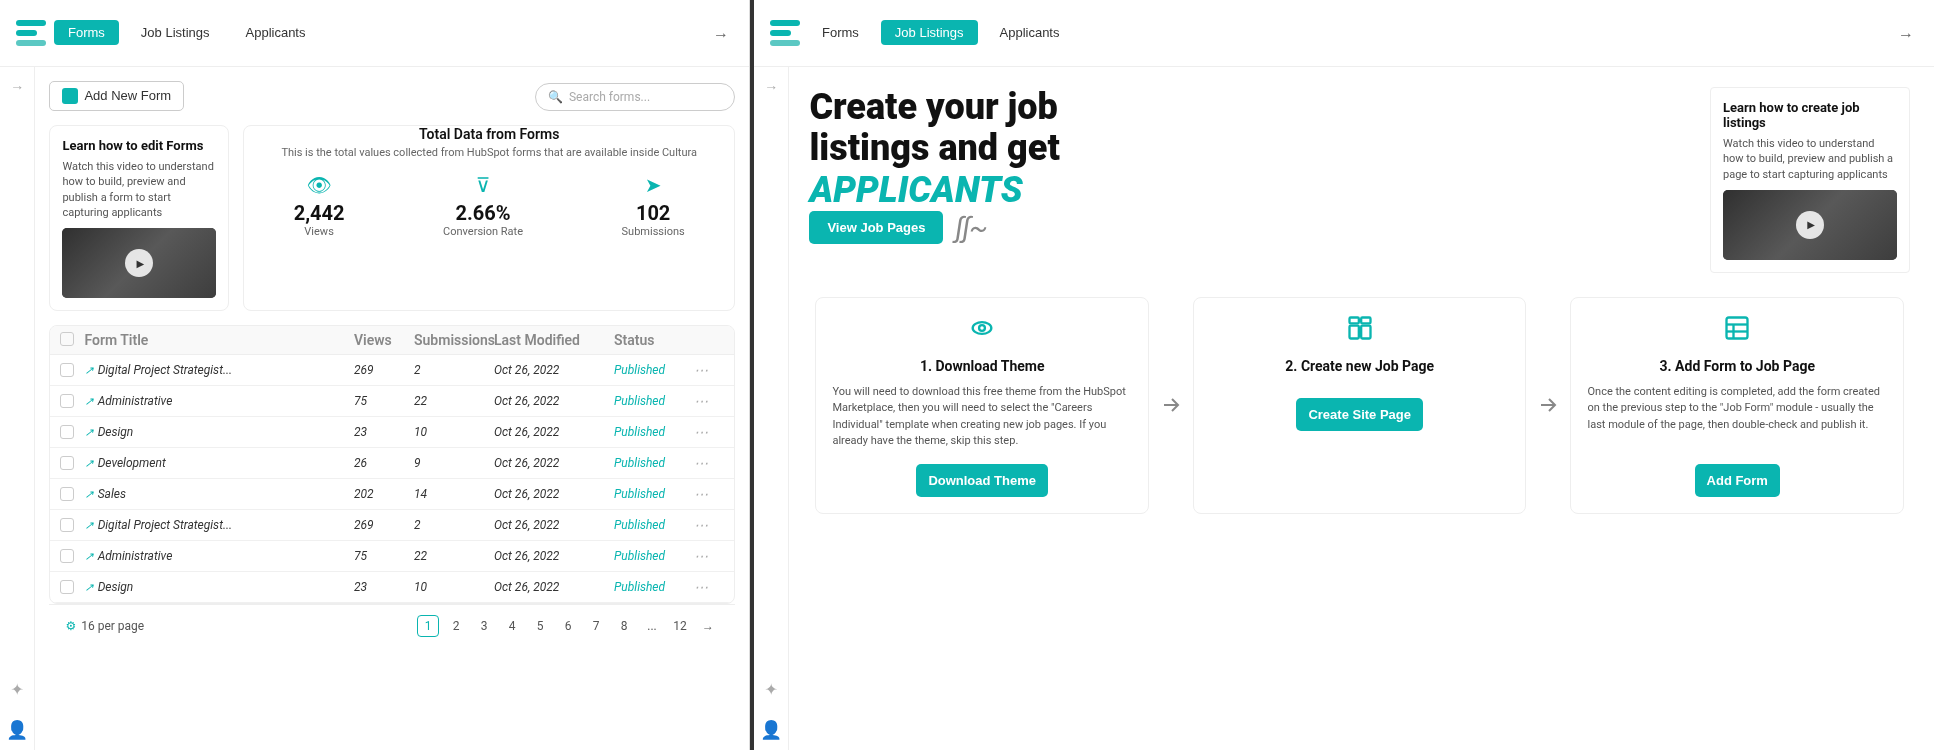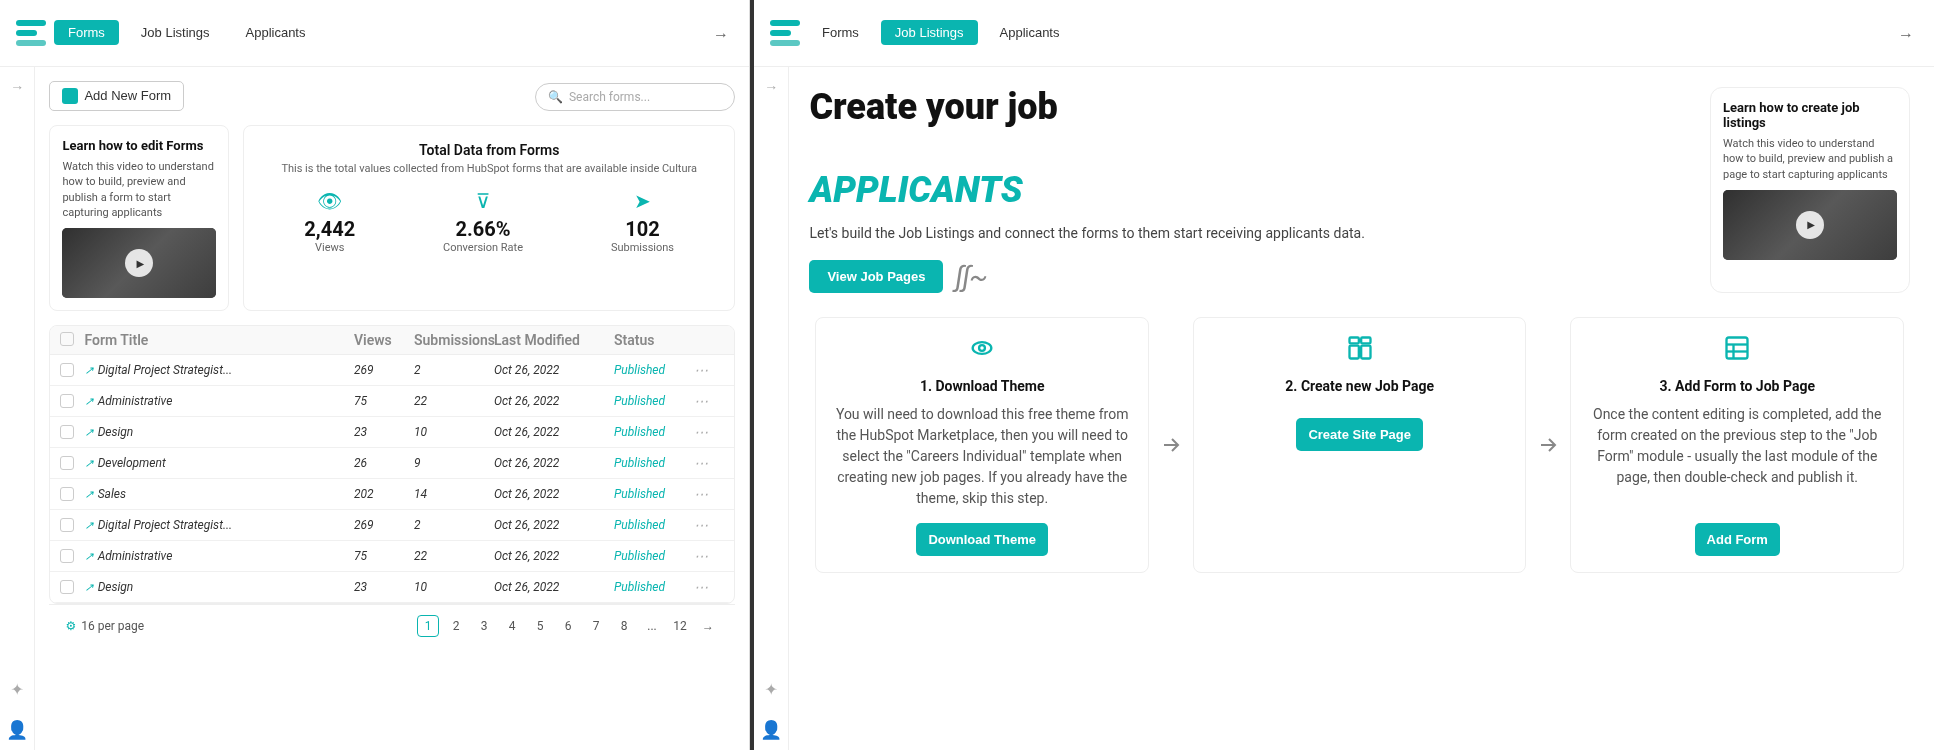--- a/index.html
+++ b/index.html
@@ -29,21 +29,21 @@
 
     .cards-row { display: flex; gap: 14px; margin-bottom: 14px; }
     .learn-card { flex: 0 0 180px; background: #fff; border: 1px solid #eee; border-radius: 8px; padding: 12px; }
     .learn-card h3 { font-size: 13px; font-weight: 700; margin-bottom: 6px; color: #111; }
     .learn-card p { font-size: 11px; color: #555; line-height: 1.4; margin-bottom: 8px; }
     .video-thumb { width: 100%; height: 70px; background: #222; border-radius: 5px; display: flex; align-items: center; justify-content: center; position: relative; overflow: hidden; }
     .video-thumb-img { position: absolute; inset: 0; background: linear-gradient(135deg, #333 0%, #666 50%, #444 100%); opacity: 0.8; }
     .play-btn { width: 28px; height: 28px; border-radius: 50%; background: rgba(255,255,255,0.85); display: flex; align-items: center; justify-content: center; z-index: 1; }
     .play-btn::after { content: '▶'; font-size: 10px; color: #333; margin-left: 2px; }
 
-    .stats-card { flex: 1; background: #fff; border: 1px solid #eee; border-radius: 8px; padding: 16px; }
+    .stats-card { flex: 1; background: #fff; border: 1px solid #eee; border-radius: 8px; padding: 0; }
     .stats-card h3 { font-size: 14px; font-weight: 600; text-align: center; margin-bottom: 4px; color: #111; }
     .stats-card p { font-size: 11px; color: #666; text-align: center; margin-bottom: 14px; }
     .stats-row { display: flex; justify-content: space-around; align-items: center; }
     .stat-item { text-align: center; }
     .stat-icon { font-size: 20px; margin-bottom: 4px; }
     .stat-value { font-size: 20px; font-weight: 700; color: #111; }
     .stat-label { font-size: 11px; color: #666; }
     .stat-icon-eye { color: #0ab5b0; }
     .stat-icon-filter { color: #0ab5b0; }
     .stat-icon-send { color: #0ab5b0; }
@@ -65,31 +65,31 @@
     .per-page-icon { color: #0ab5b0; font-size: 12px; }
     .hero-section { display: flex; gap: 28px; margin-bottom: 24px; }
     .hero-text { flex: 1; }
     .hero-text h1 { font-size: 36px; font-weight: 900; color: #111; line-height: 1.15; }
     .hero-text h1 .highlight { color: #0ab5b0; font-style: italic; }
     .hero-text p { font-size: 14px; color: #444; margin: 12px 0 16px; line-height: 1.5; }
     .hero-cta { display: flex; align-items: center; gap: 12px; }
     .btn-teal { padding: 9px 18px; background: #0ab5b0; color: #fff; border: none; border-radius: 5px; font-size: 13px; font-weight: 600; cursor: pointer; }
     .signature { font-size: 28px; color: #888; font-style: italic; }
 
-    .hero-video-card { flex: 0 0 200px; background: #fff; border: 1px solid #eee; border-radius: 12px; padding: 12px; }
+    .hero-video-card { flex: 0 0 200px; background: #fff; border: 1px solid #eee; border-radius: 4px; padding: 12px; }
     .hero-video-card h3 { font-size: 13px; font-weight: 700; margin-bottom: 6px; color: #111; }
     .hero-video-card p { font-size: 11px; color: #555; line-height: 1.4; margin-bottom: 8px; }
 
     
     .steps-section { display: flex; align-items: stretch; gap: 0; }
     .step-card { flex: 1; background: #fff; border: 1px solid #eee; border-radius: 8px; padding: 16px; margin: 0 6px; display: flex; flex-direction: column; align-items: center; }
     .step-arrow { display: flex; align-items: center; justify-content: center; font-size: 20px; color: #888; padding: 0 4px; }
     .step-icon { font-size: 24px; color: #0ab5b0; margin-bottom: 10px; }
     .step-title { font-size: 14px; font-weight: 700; margin-bottom: 10px; color: #111; text-align: center; }
-    .step-desc { font-size: 14px; color: #555; line-height: 1.5; text-align: center; flex: 1; }
+    .step-desc { font-size: 11px; color: #555; line-height: 1.5; flex: 1; }
     .step-btn { margin-top: 14px; padding: 9px 12px; background: #0ab5b0; color: #fff; border: none; border-radius: 5px; font-size: 13px; font-weight: 600; cursor: pointer; white-space: nowrap; }
 
     .right-sidebar-icons { display: flex; flex-direction: column; gap: 20px; padding: 10px 6px; align-items: center; border-right: 1px solid #eee; }
 
     .right-panel-inner { display: flex; height: calc(750px - 50px); }
     .right-main { flex: 1; overflow-y: auto; padding: 20px 24px 20px 20px; }
 
     
     .left-nav-side { display: flex; flex-direction: column; align-items: center; padding: 10px 6px; border-right: 1px solid #eee; gap: 20px; }
     .left-panel-inner { display: flex; height: calc(750px - 50px); }
@@ -325,24 +325,23 @@
       <div class="nav-side-star">✦</div>
       <div class="nav-side-user">👤</div>
     </div>
 
     <div class="right-main">
 
       <div class="hero-section">
         <div class="hero-text">
           <h1>
             <span>Create your job</span><br>
-            <br>
+            <span>listings and get</span><br>
             <span class="highlight">APPLICANTS</span>
           </h1>
-          <p>Let's build the Job Listings and connect the forms to them start receiving applicants data.</p>
           <div class="hero-cta">
             <button class="btn-teal">View Job Pages</button>
             <span class="signature">∫∫~</span>
           </div>
         </div>
         <div class="hero-video-card">
           <h3>Learn how to create job listings</h3>
           <p>Watch this video to understand how to build, preview and publish a page to start capturing applicants</p>
           <div class="video-thumb">
             <div class="video-thumb-img"></div>

